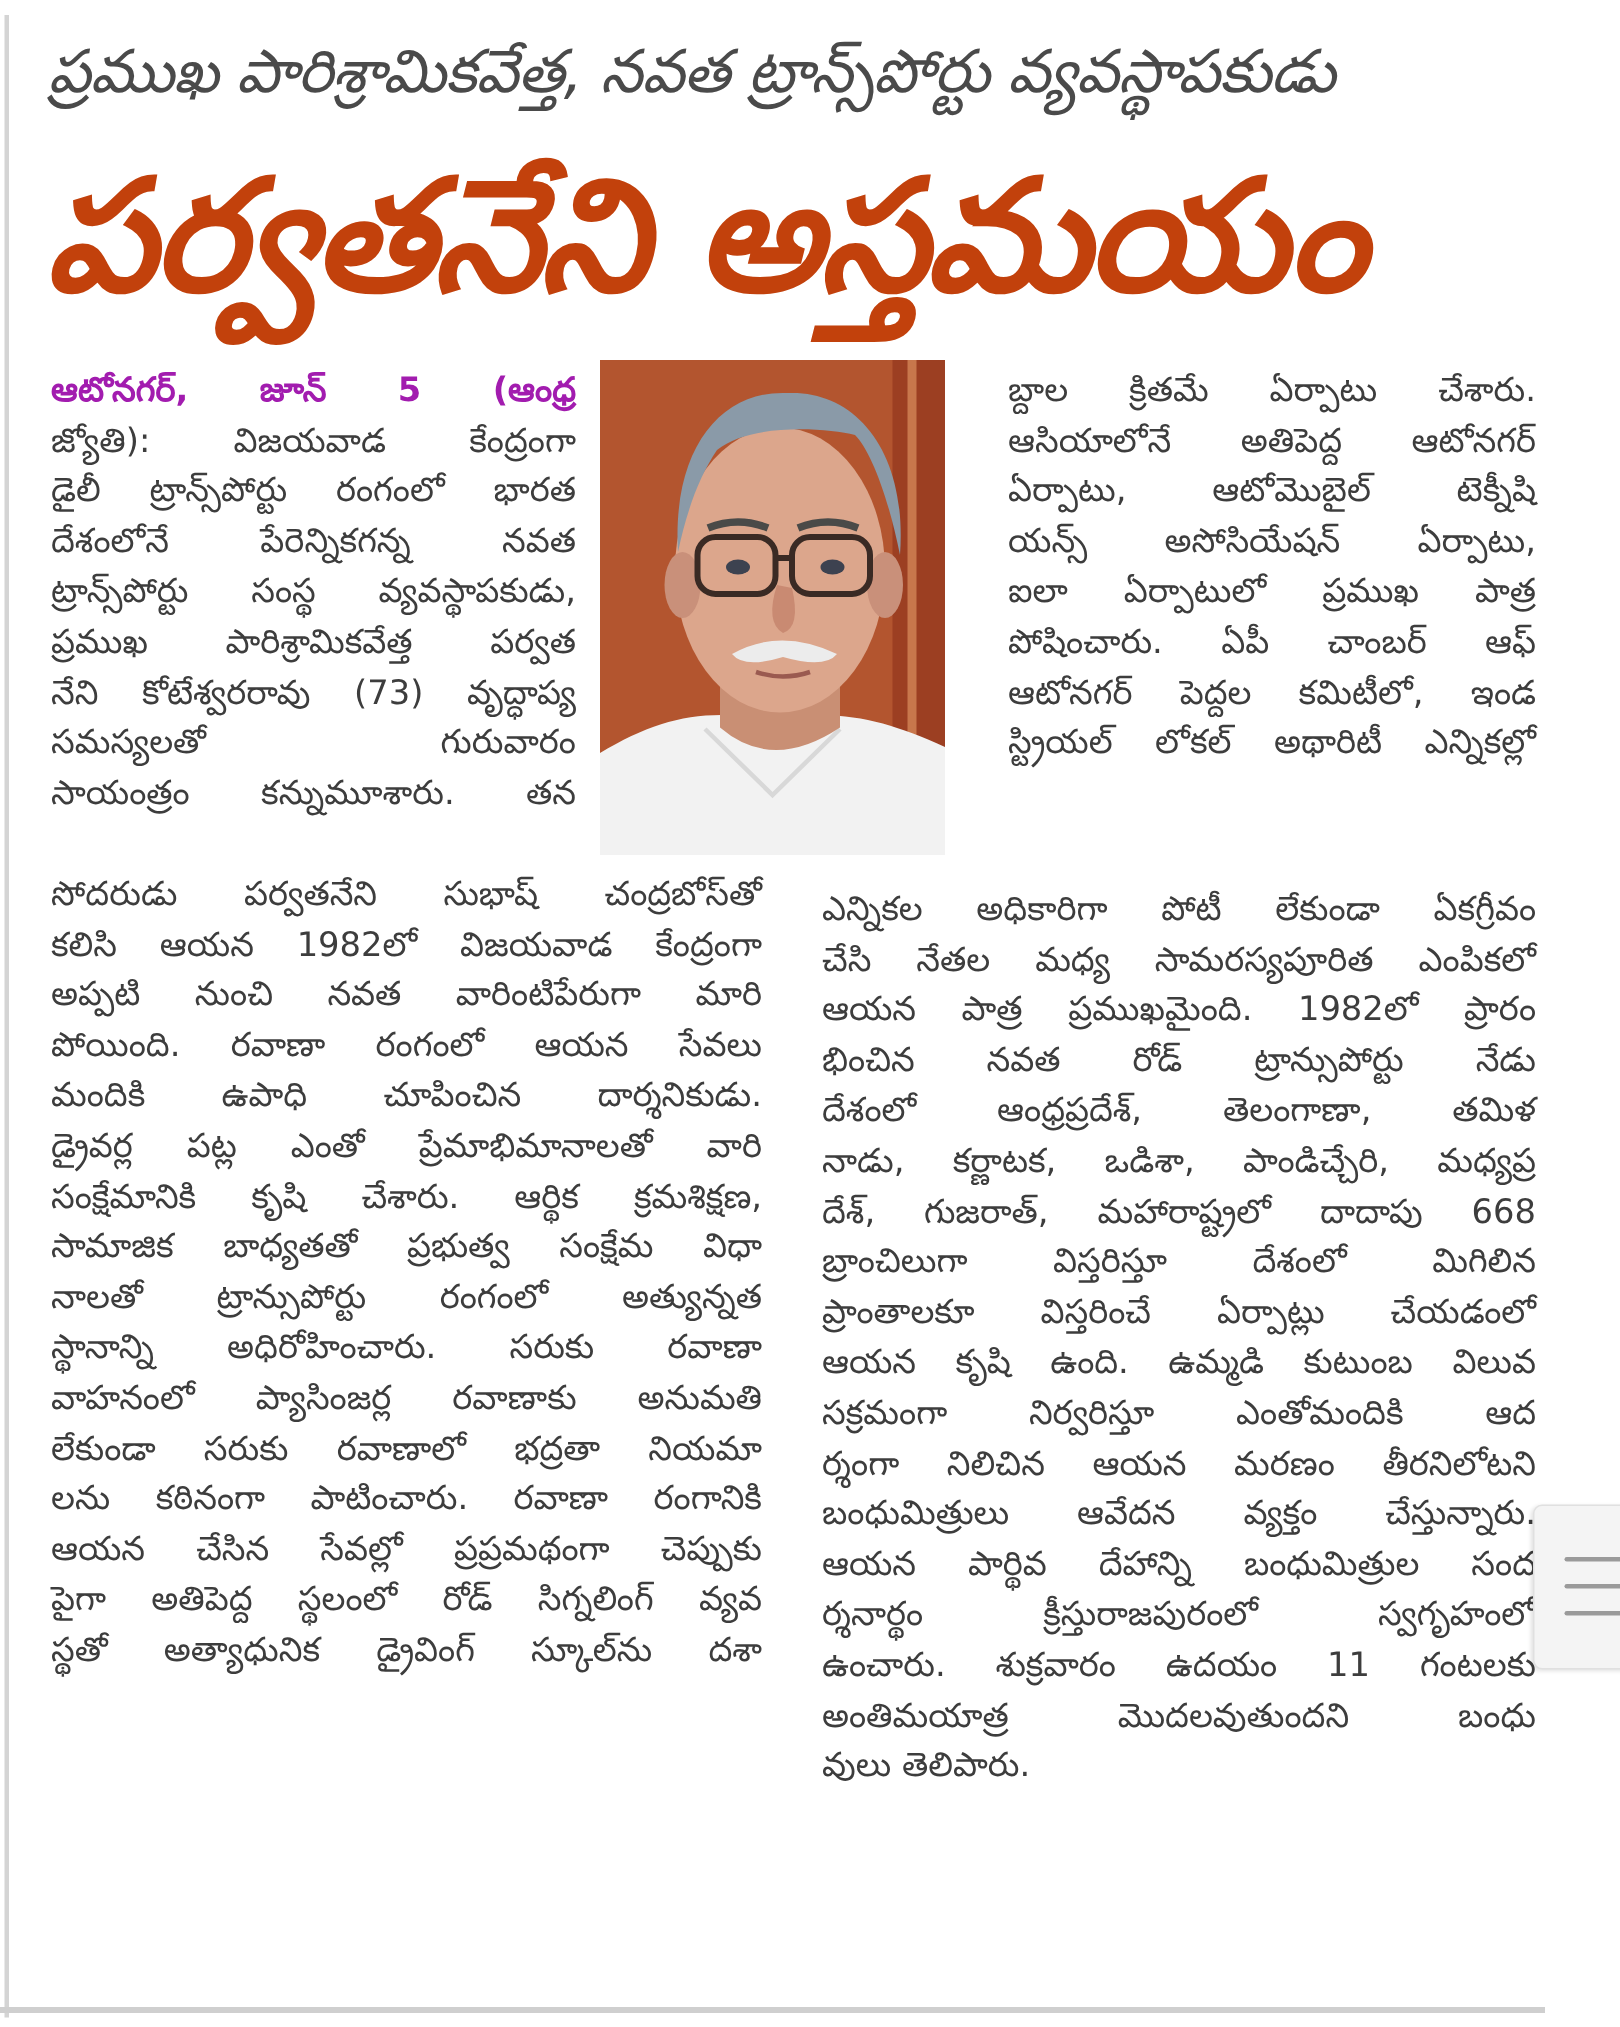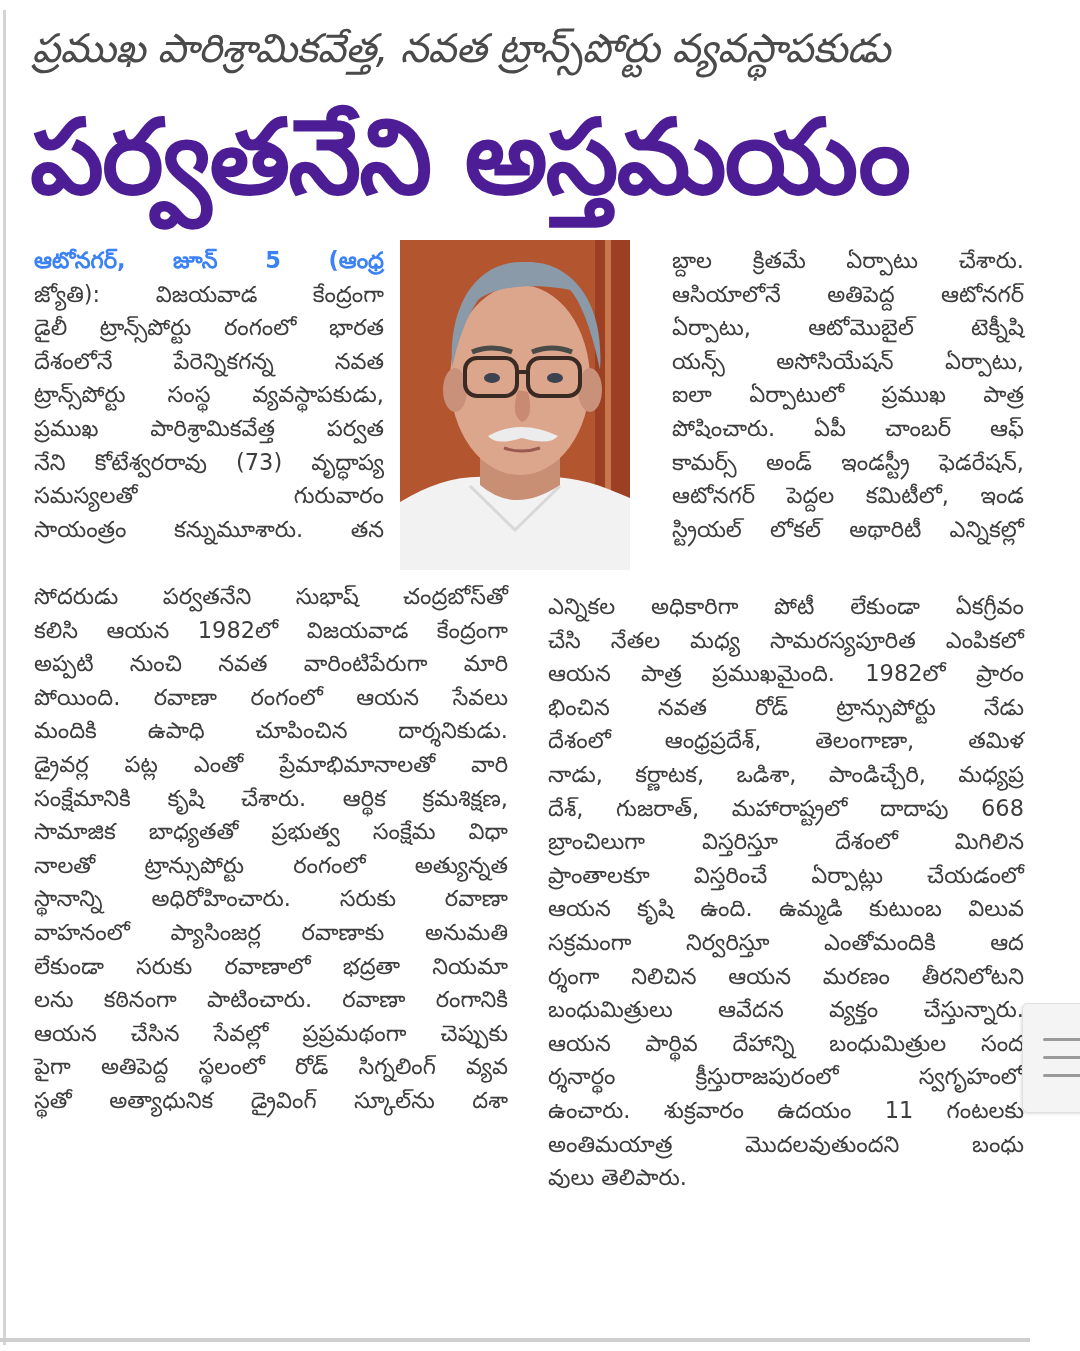--- a/index.html
+++ b/index.html
@@ -16,35 +16,35 @@
     background: #cfcfcf;
   }
   .kicker {
     position: absolute; left: 32px; top: 20px; width: 1000px;
     font-size: 40px; line-height: 56px; color: #4a4a4a; white-space: nowrap;
     letter-spacing: -0.5px;
     font-style: italic;
   }
   .headline {
     position: absolute; left: 30px; top: 92px; width: 1000px;
-    font-size: 104px; line-height: 130px; font-weight: bold; color: #4c1d95;
-    white-space: nowrap; letter-spacing: -2px;
+    font-size: 104px; line-height: 130px; font-weight: bold; color: #c2410c;
+    white-space: nowrap; letter-spacing: -2px; font-style: italic;
   }
   .photo {
     position: absolute; left: 400px; top: 240px; width: 230px; height: 330px;
     overflow: hidden; background: #b5532e;
   }
   .photo svg { display: block; }
   .col {
     position: absolute; font-size: 22.5px; line-height: 33.6px; color: #3d3d3d;
     text-align: justify; text-align-last: justify;
   }
   .col .line { display: block; white-space: nowrap; text-align: justify; text-align-last: justify; }
   .col .line.last { text-align-last: left; }
-  .dateline { font-weight: bold; color: #3b82f6; }
+  .dateline { font-weight: bold; color: #a21caf; }
   .col-a1 { left: 34px; top: 244px; width: 350px; }
   .col-a2 { left: 34px; top: 580px; width: 474px; }
   .col-b1 { left: 672px; top: 244px; width: 352px; }
   .col-b2 { left: 548px; top: 590px; width: 476px; }
   .menu-button {
     position: absolute; left: 1022px; top: 1003px; width: 70px; height: 108px;
     background: #f4f4f4; border: 1px solid #e0e0e0; border-radius: 6px;
     box-shadow: -1px 1px 3px rgba(0,0,0,0.12);
   }
   .menu-button .bar {
@@ -125,21 +125,20 @@
   <span class="line">స్థతో అత్యాధునిక డ్రైవింగ్ స్కూల్‌ను దశా</span>
 </div>
 
 <div class="col col-b1">
   <span class="line">బ్దాల క్రితమే ఏర్పాటు చేశారు.</span>
   <span class="line">ఆసియాలోనే అతిపెద్ద ఆటోనగర్</span>
   <span class="line">ఏర్పాటు, ఆటోమొబైల్ టెక్నీషి</span>
   <span class="line">యన్స్ అసోసియేషన్ ఏర్పాటు,</span>
   <span class="line">ఐలా ఏర్పాటులో ప్రముఖ పాత్ర</span>
   <span class="line">పోషించారు. ఏపీ చాంబర్ ఆఫ్</span>
-  <span class="line">కామర్స్ అండ్ ఇండస్ట్రీ ఫెడరేషన్,</span>
   <span class="line">ఆటోనగర్ పెద్దల కమిటీలో, ఇండ</span>
   <span class="line">స్ట్రియల్ లోకల్ అథారిటీ ఎన్నికల్లో</span>
 </div>
 
 <div class="col col-b2">
   <span class="line">ఎన్నికల అధికారిగా పోటీ లేకుండా ఏకగ్రీవం</span>
   <span class="line">చేసి నేతల మధ్య సామరస్యపూరిత ఎంపికలో</span>
   <span class="line">ఆయన పాత్ర ప్రముఖమైంది. 1982లో ప్రారం</span>
   <span class="line">భించిన నవత రోడ్ ట్రాన్సుపోర్టు నేడు</span>
   <span class="line">దేశంలో ఆంధ్రప్రదేశ్, తెలంగాణా, తమిళ</span>

